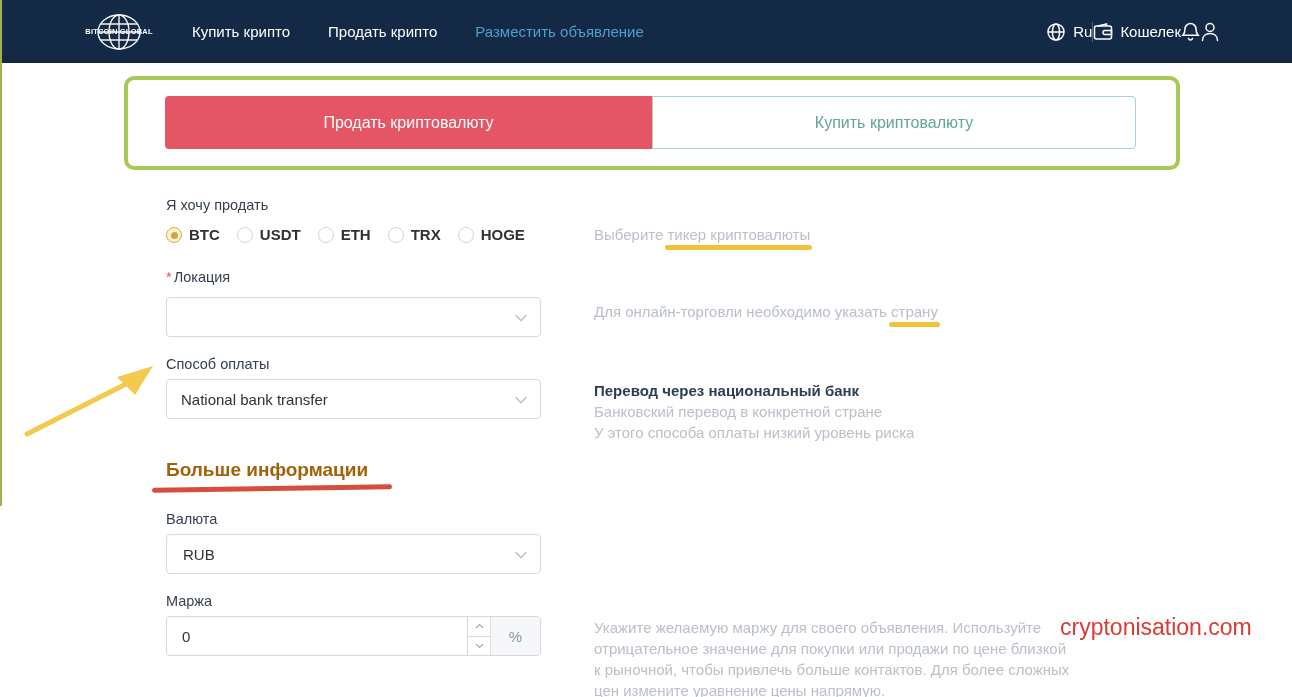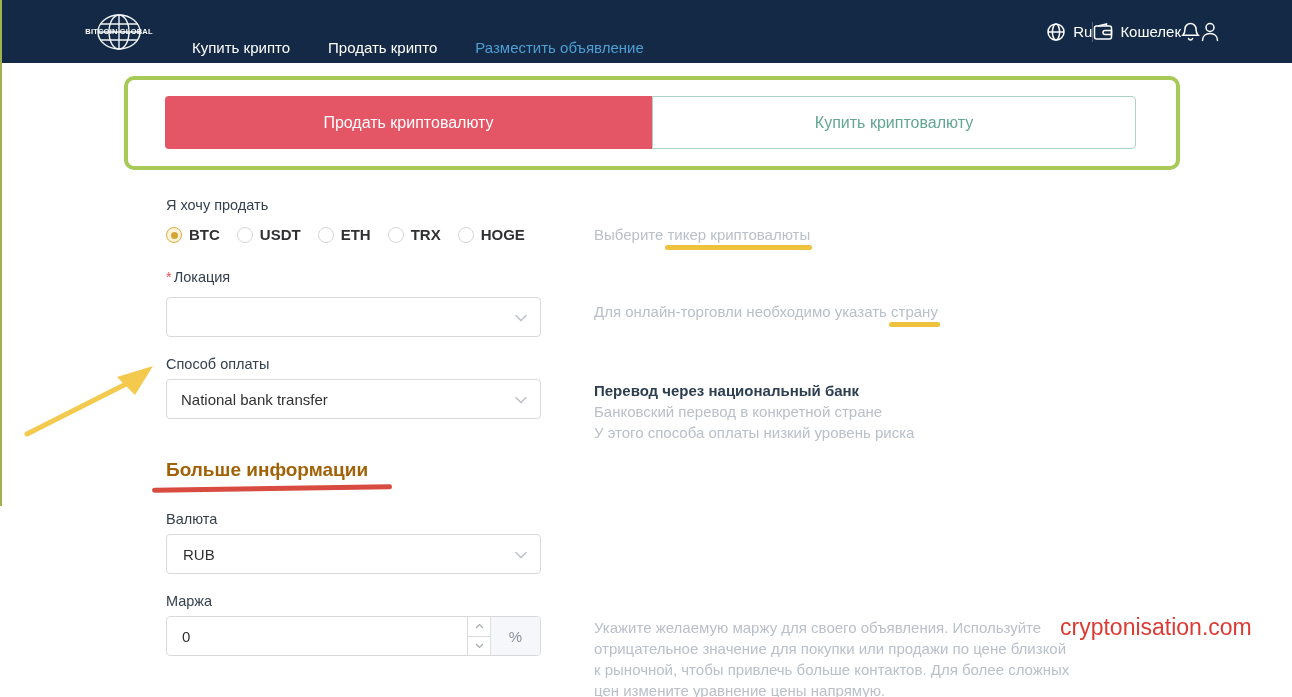--- a/index.html
+++ b/index.html
@@ -4,21 +4,21 @@
 <style>
   * { margin:0; padding:0; box-sizing:border-box; }
   html,body { width:1292px; height:697px; overflow:hidden; }
   body { font-family:"Liberation Sans", sans-serif; background:#fff; }
   .page { position:relative; width:1292px; height:506px; background:#fff; border-left:2px solid #9fb44e; }
 
   
   .navbar { position:absolute; left:0; top:0; width:100%; height:63px; background:#132945; display:flex; align-items:center; }
   .logo { position:absolute; left:82px; top:9px; width:70px; height:45px; display:flex; align-items:center; justify-content:center; cursor:pointer; }
   .logo-text { position:absolute; top:18px; left:0; width:100%; text-align:center; color:#fff; font-size:7.5px; font-weight:bold; letter-spacing:.2px; }
-  .nav-links { position:absolute; left:190px; top:0; height:63px; display:flex; align-items:center; gap:38px;margin-top:16px; }
+  .nav-links { position:absolute; left:190px; top:0; height:63px; display:flex; align-items:center; gap:38px; }
   .nav-link { color:#ffffff; font-size:15px; cursor:pointer; white-space:nowrap; }
   .nav-link.active { color:#4f9fd3; }
   .nav-right { position:absolute; right:72px; top:0; height:63px; display:flex; align-items:center; gap:0; }
   .nav-right .item { display:flex; align-items:center; gap:7px; color:#fff; font-size:15px; cursor:pointer; }
   .nav-divider { width:1px; height:20px; background:rgba(255,255,255,.28); }
   .icon-svg { display:block; }
 
   
   .tabs-annotation { position:absolute; left:122px; top:76px; width:1056px; height:94px; border:4px solid #a6c957; border-radius:10px; }
   .tab { position:absolute; top:96px; height:53px; display:flex; align-items:center; justify-content:center; font-size:16px; cursor:pointer; }

